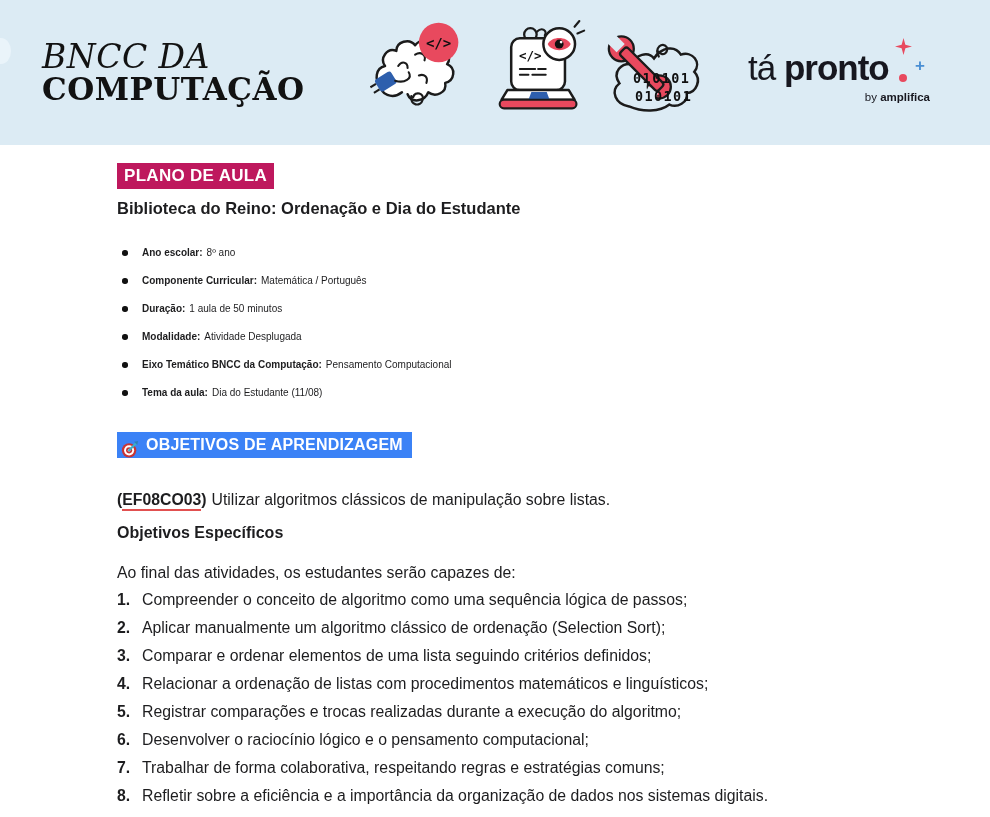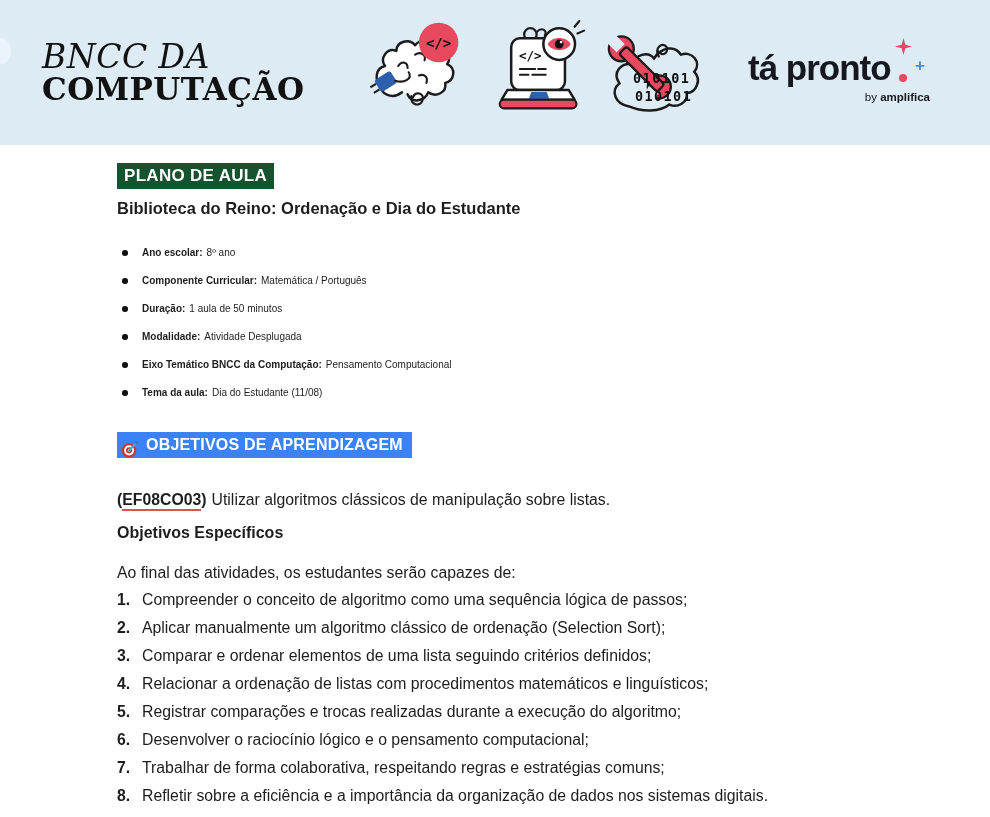--- a/index.html
+++ b/index.html
@@ -14,31 +14,31 @@
   .logo{position:absolute;left:42px;top:40px;line-height:1;color:#121212;}
   .logo-line1{font-family:"DejaVu Serif",serif;font-style:italic;font-weight:400;font-size:33px;letter-spacing:.5px;display:block;}
   .logo-line2{font-family:"DejaVu Serif",serif;font-weight:700;font-size:31px;letter-spacing:.5px;display:block;margin-top:1px;}
   .hicon{position:absolute;}
   .hicon.brain{left:370px;top:16px;}
   .hicon.laptop{left:492px;top:18px;}
   .hicon.wrench{left:606px;top:20px;}
   
   .tapronto{position:absolute;left:748px;top:48px;width:190px;}
   .tp-line{position:relative;font-size:35px;letter-spacing:-1px;color:#17171f;white-space:nowrap;}
-  .tp-light{font-weight:700;}
+  .tp-light{font-weight:400;}
   .tp-bold{font-weight:700;}
   .tp-dot{position:absolute;left:151px;top:26px;width:8px;height:8px;border-radius:50%;background:#e8495e;}
   .tp-spark{position:absolute;left:147px;top:-10px;width:17px;height:17px;background:#e8495e;
     clip-path:polygon(50% 0,61% 39%,100% 50%,61% 61%,50% 100%,39% 61%,0 50%,39% 39%);}
   .tp-plus{position:absolute;left:167px;top:8px;font-size:17px;font-weight:700;color:#4a8fd4;}
   .tp-byline{margin-top:3px;text-align:right;font-size:11.5px;color:#17171f;padding-right:8px;}
   .tp-byline .b{font-weight:700;}
   
   .content{position:absolute;left:0;top:145px;width:990px;padding:18px 80px 0 117px;box-sizing:border-box;}
-  .tag-blue{display:inline-block;background:#14532d;color:#fff;font-weight:700;font-size:17px;
+  .tag-blue{display:inline-block;background:#be185d;color:#fff;font-weight:700;font-size:17px;
     line-height:26px;padding:0 7px;letter-spacing:.3px;}
   .doc-title{margin-top:9px;font-weight:700;font-size:16.5px;line-height:20px;}
   ul.details{list-style:none;margin:25px 0 0;padding:0;}
   ul.details li{position:relative;padding-left:25px;margin-bottom:9px;line-height:19px;font-size:10px;}
   ul.details li::before{content:"";position:absolute;left:5px;top:7px;width:5.5px;height:5.5px;border-radius:50%;background:#111;}
   .lbl{font-weight:700;margin-right:4px;}
   .tag-red{display:inline-flex;align-items:flex-end;gap:7px;background:#3b82f6;color:#fff;font-weight:700;
     font-size:16px;line-height:26px;padding:0 9px 0 4px;letter-spacing:.2px;margin-top:21px;}
   .skill{margin-top:28px;font-size:15.8px;line-height:19px;}
   .skill .code{font-weight:700;}

